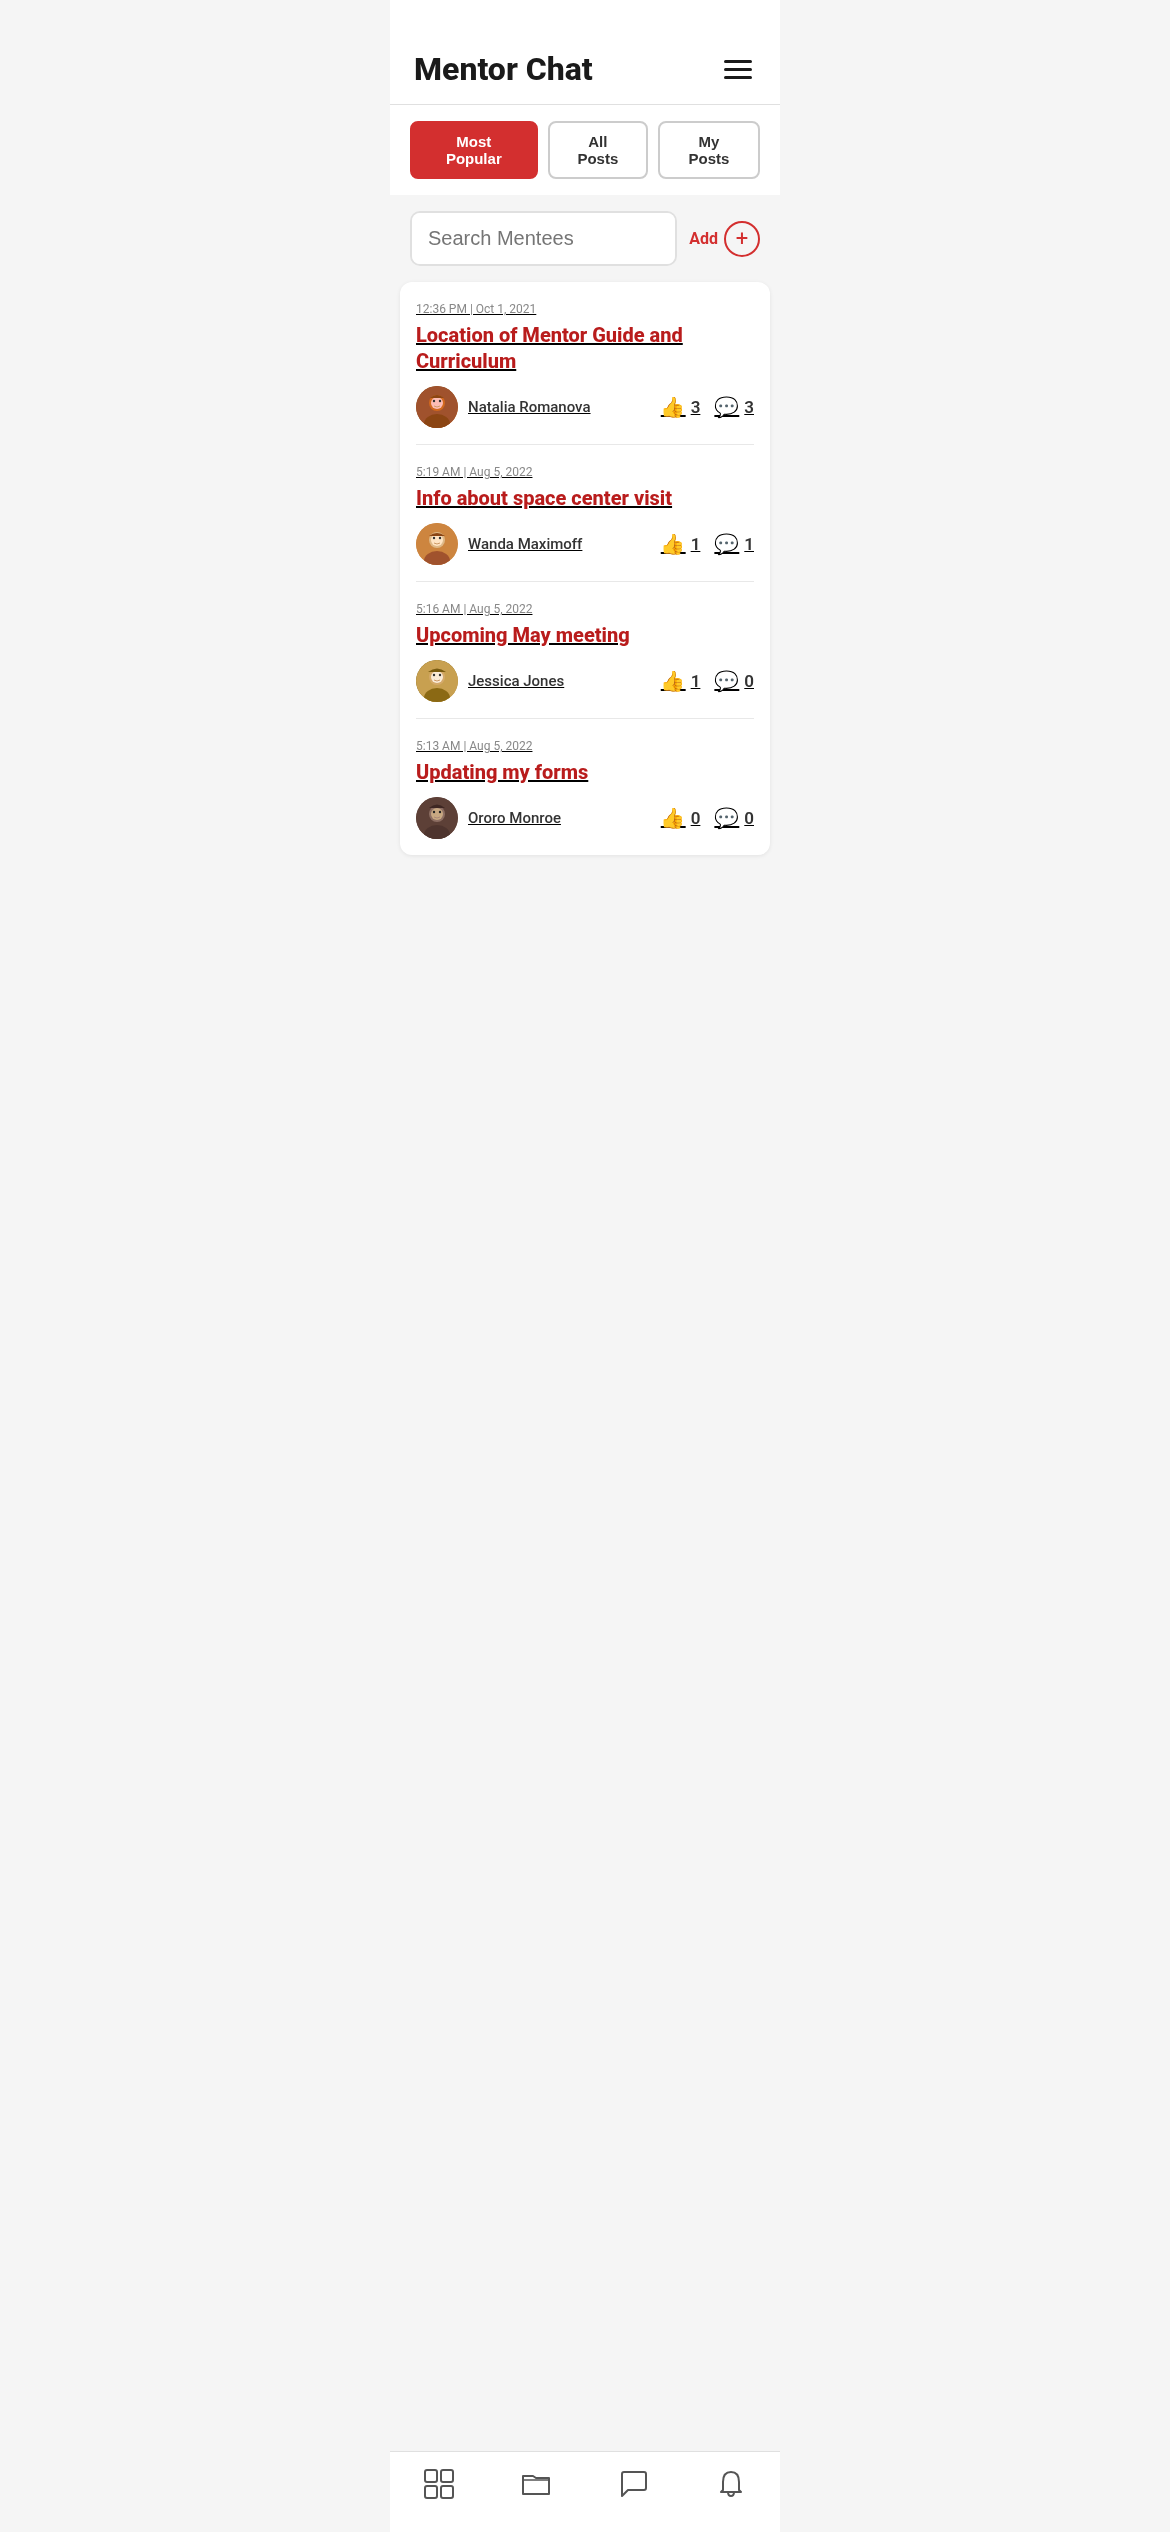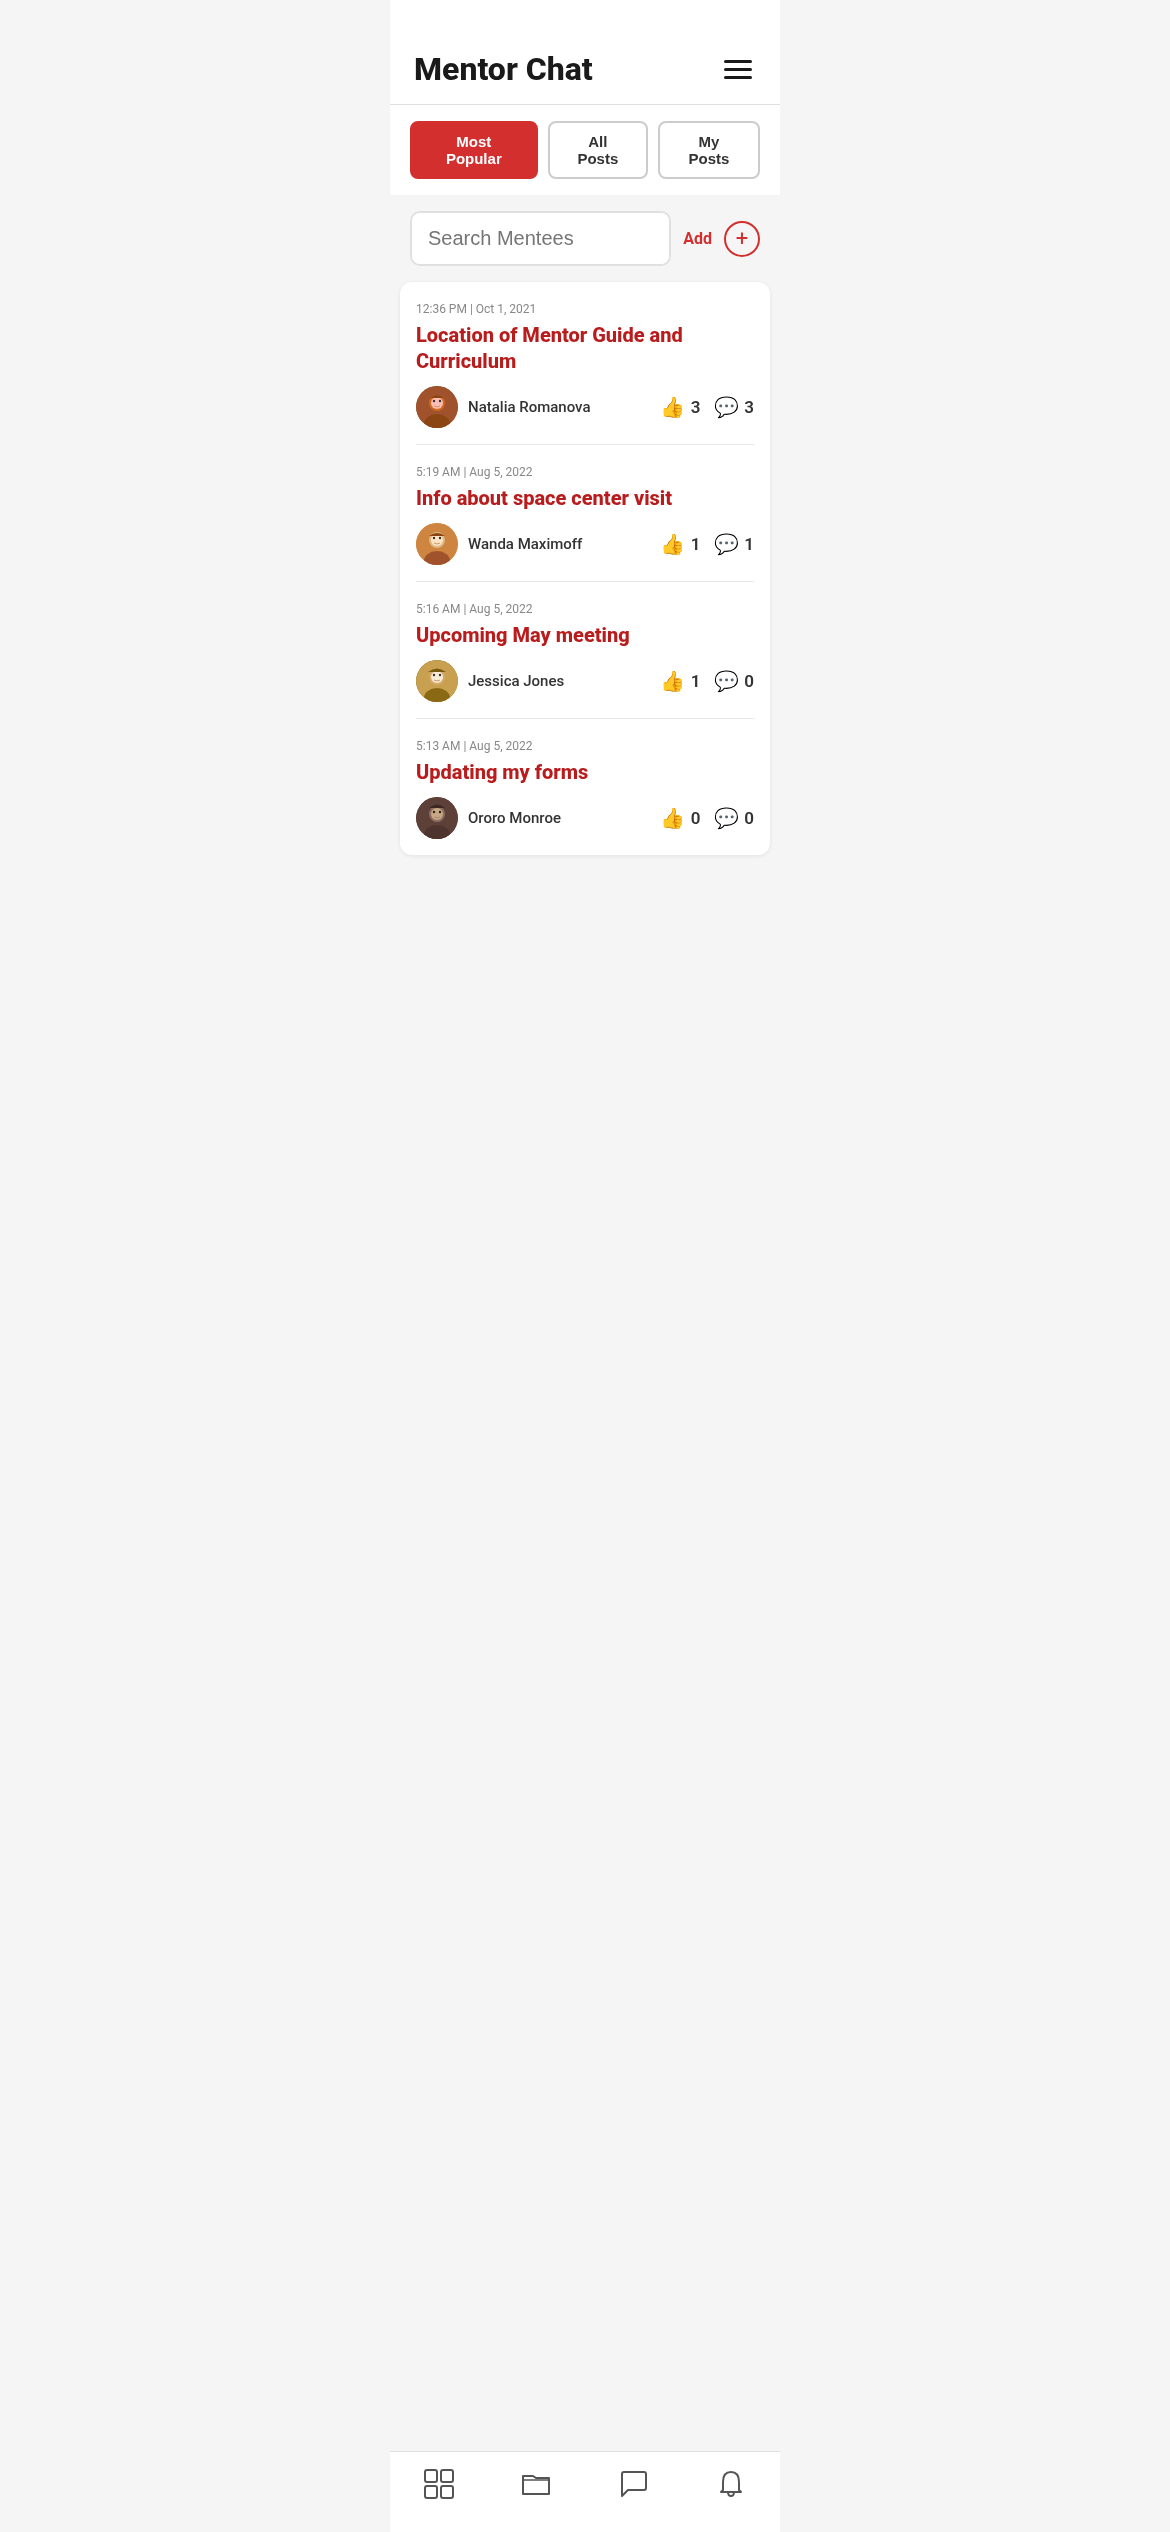--- a/index.html
+++ b/index.html
@@ -114,21 +114,21 @@
 
     .search-btn svg {
       fill: #fff;
       width: 20px;
       height: 20px;
     }
 
     .add-btn {
       display: flex;
       align-items: center;
-      gap: 12px;
+      gap: 6px;
       cursor: pointer;
       color: #d32f2f;
       font-weight: 700;
       font-size: 16px;
       text-align: right;
     }
 
     .add-circle {
       width: 36px;
       height: 36px;
@@ -143,20 +143,21 @@
       line-height: 1;
     }
 
     
     .posts-container {
       background: #fff;
       margin: 0 10px;
       border-radius: 12px;
       padding: 0 16px;
       box-shadow: 0 1px 4px rgba(0,0,0,0.08);
+      text-decoration: underline;
     }
 
     .post-item {
       padding: 20px 0 16px;
       border-bottom: 1px solid #e8e8e8;
     }
 
     .post-item:last-child {
       border-bottom: none;
     }

